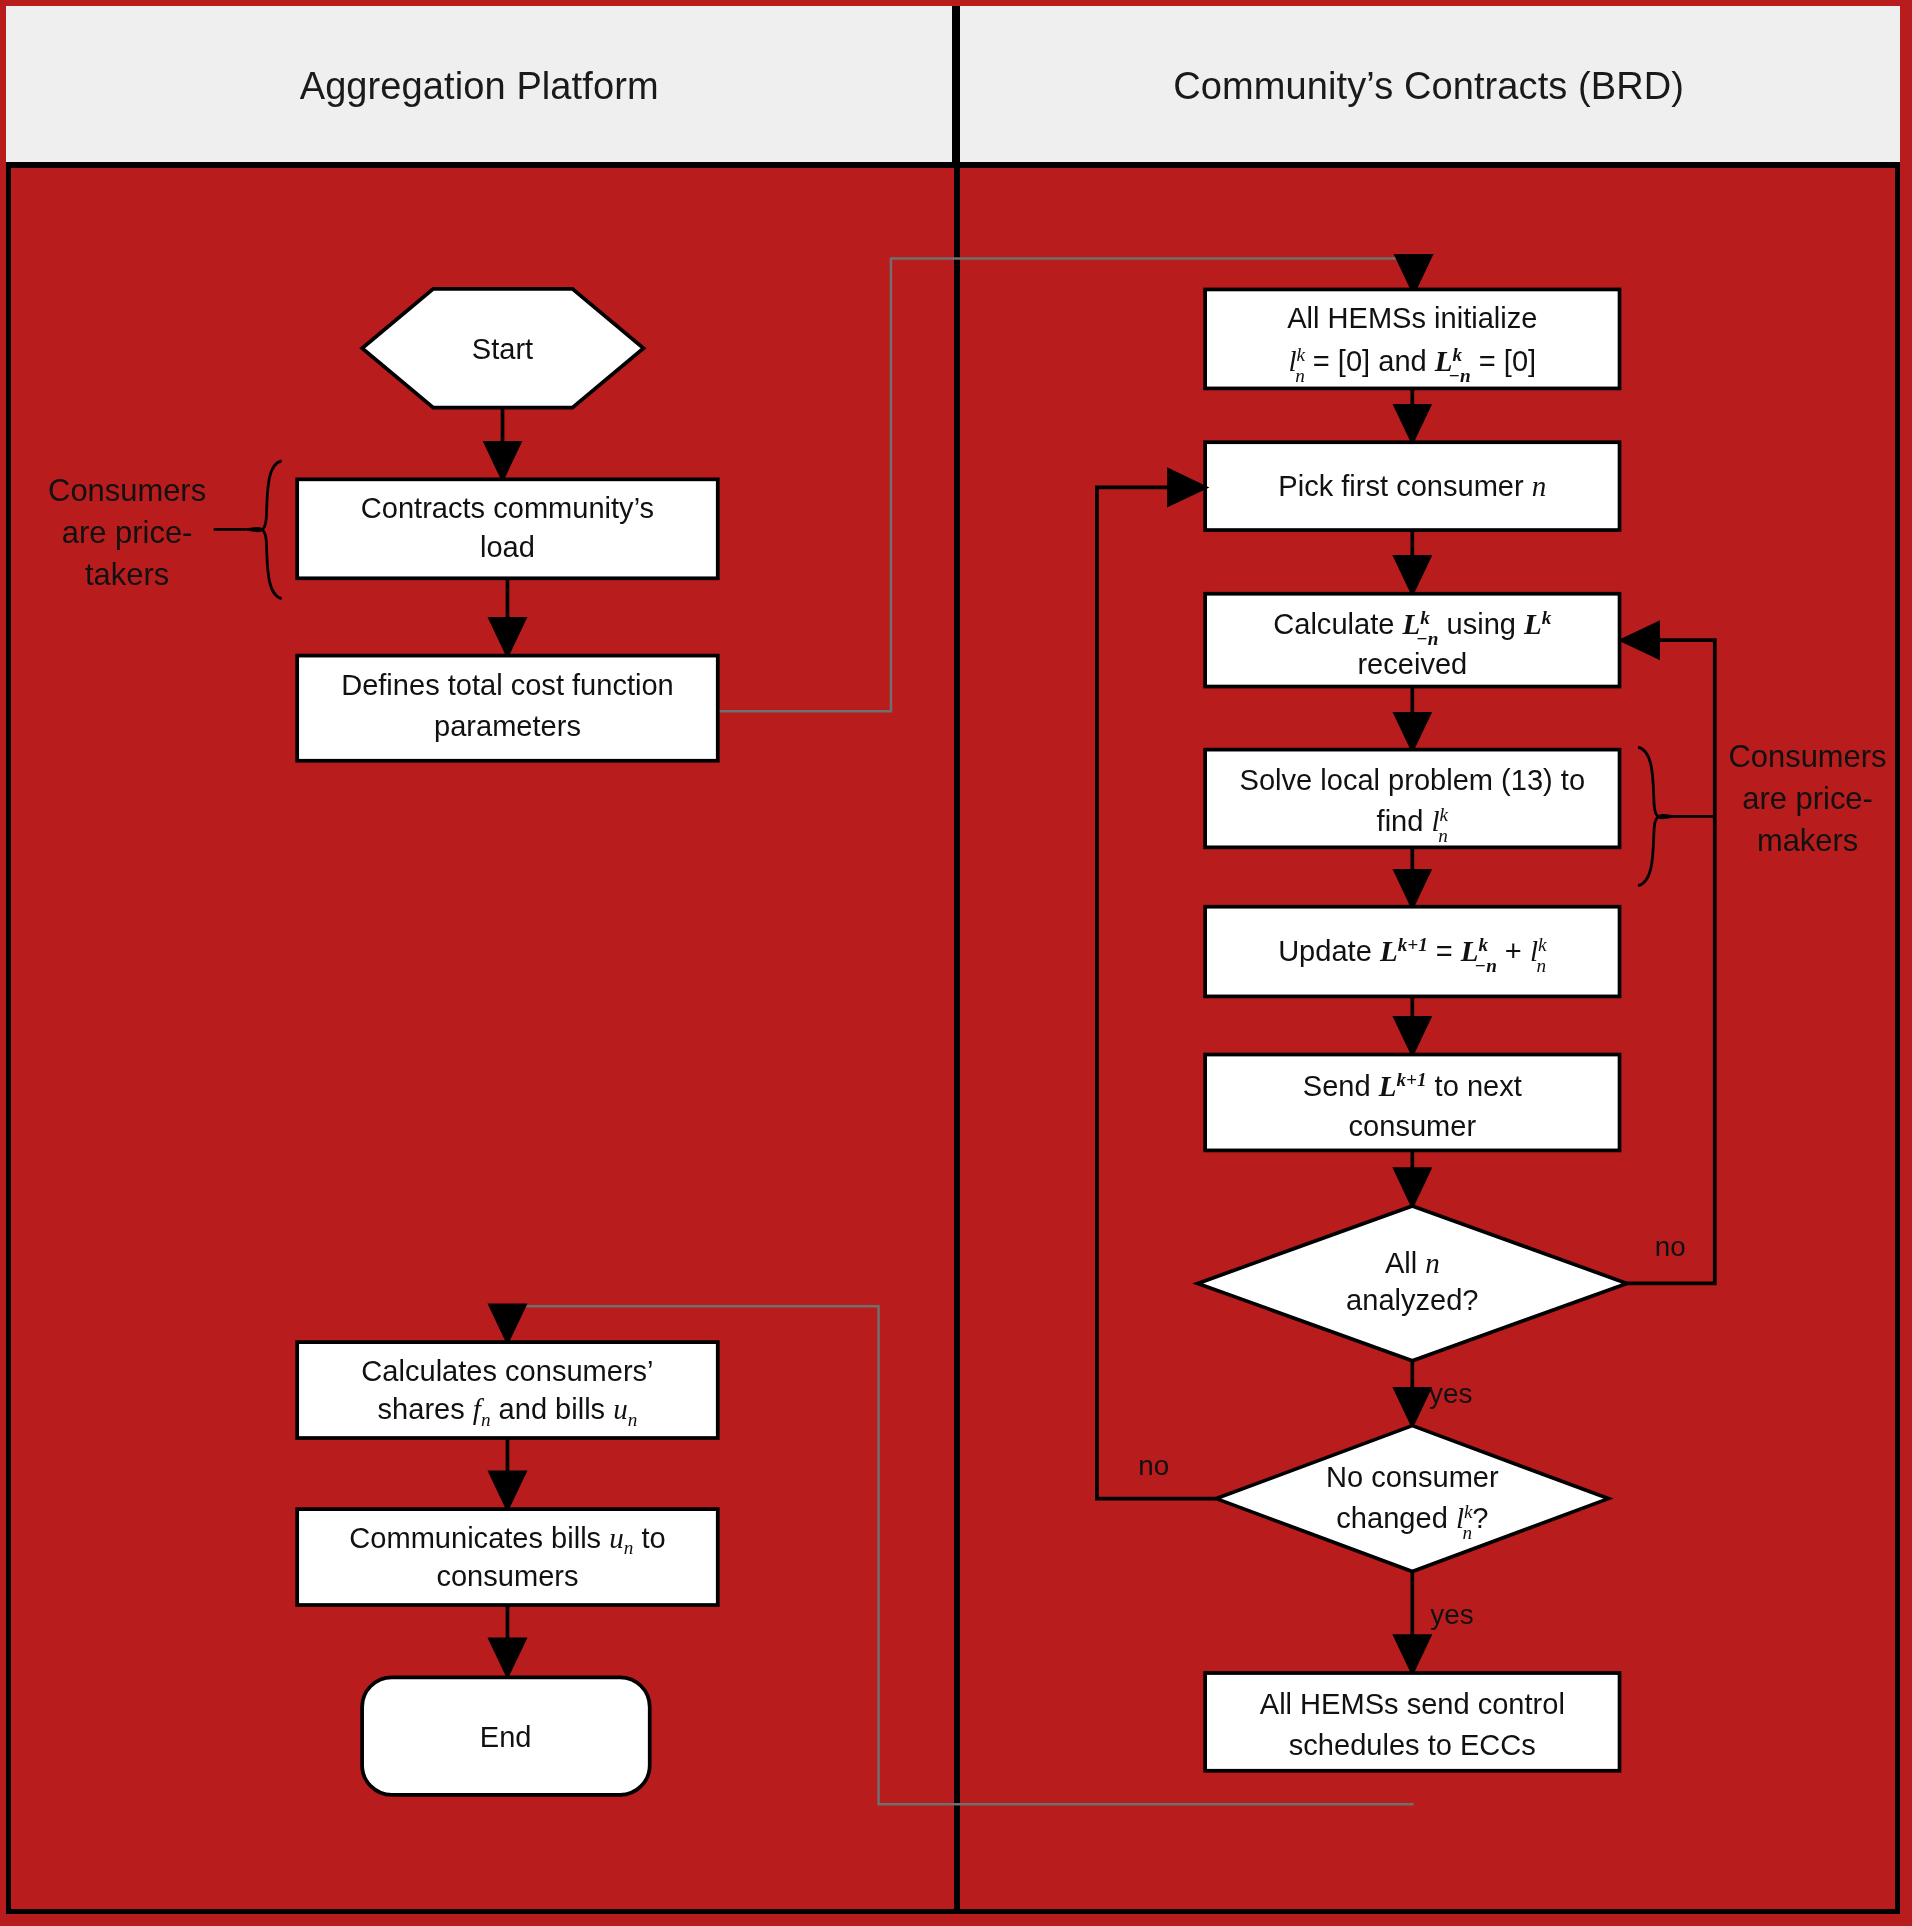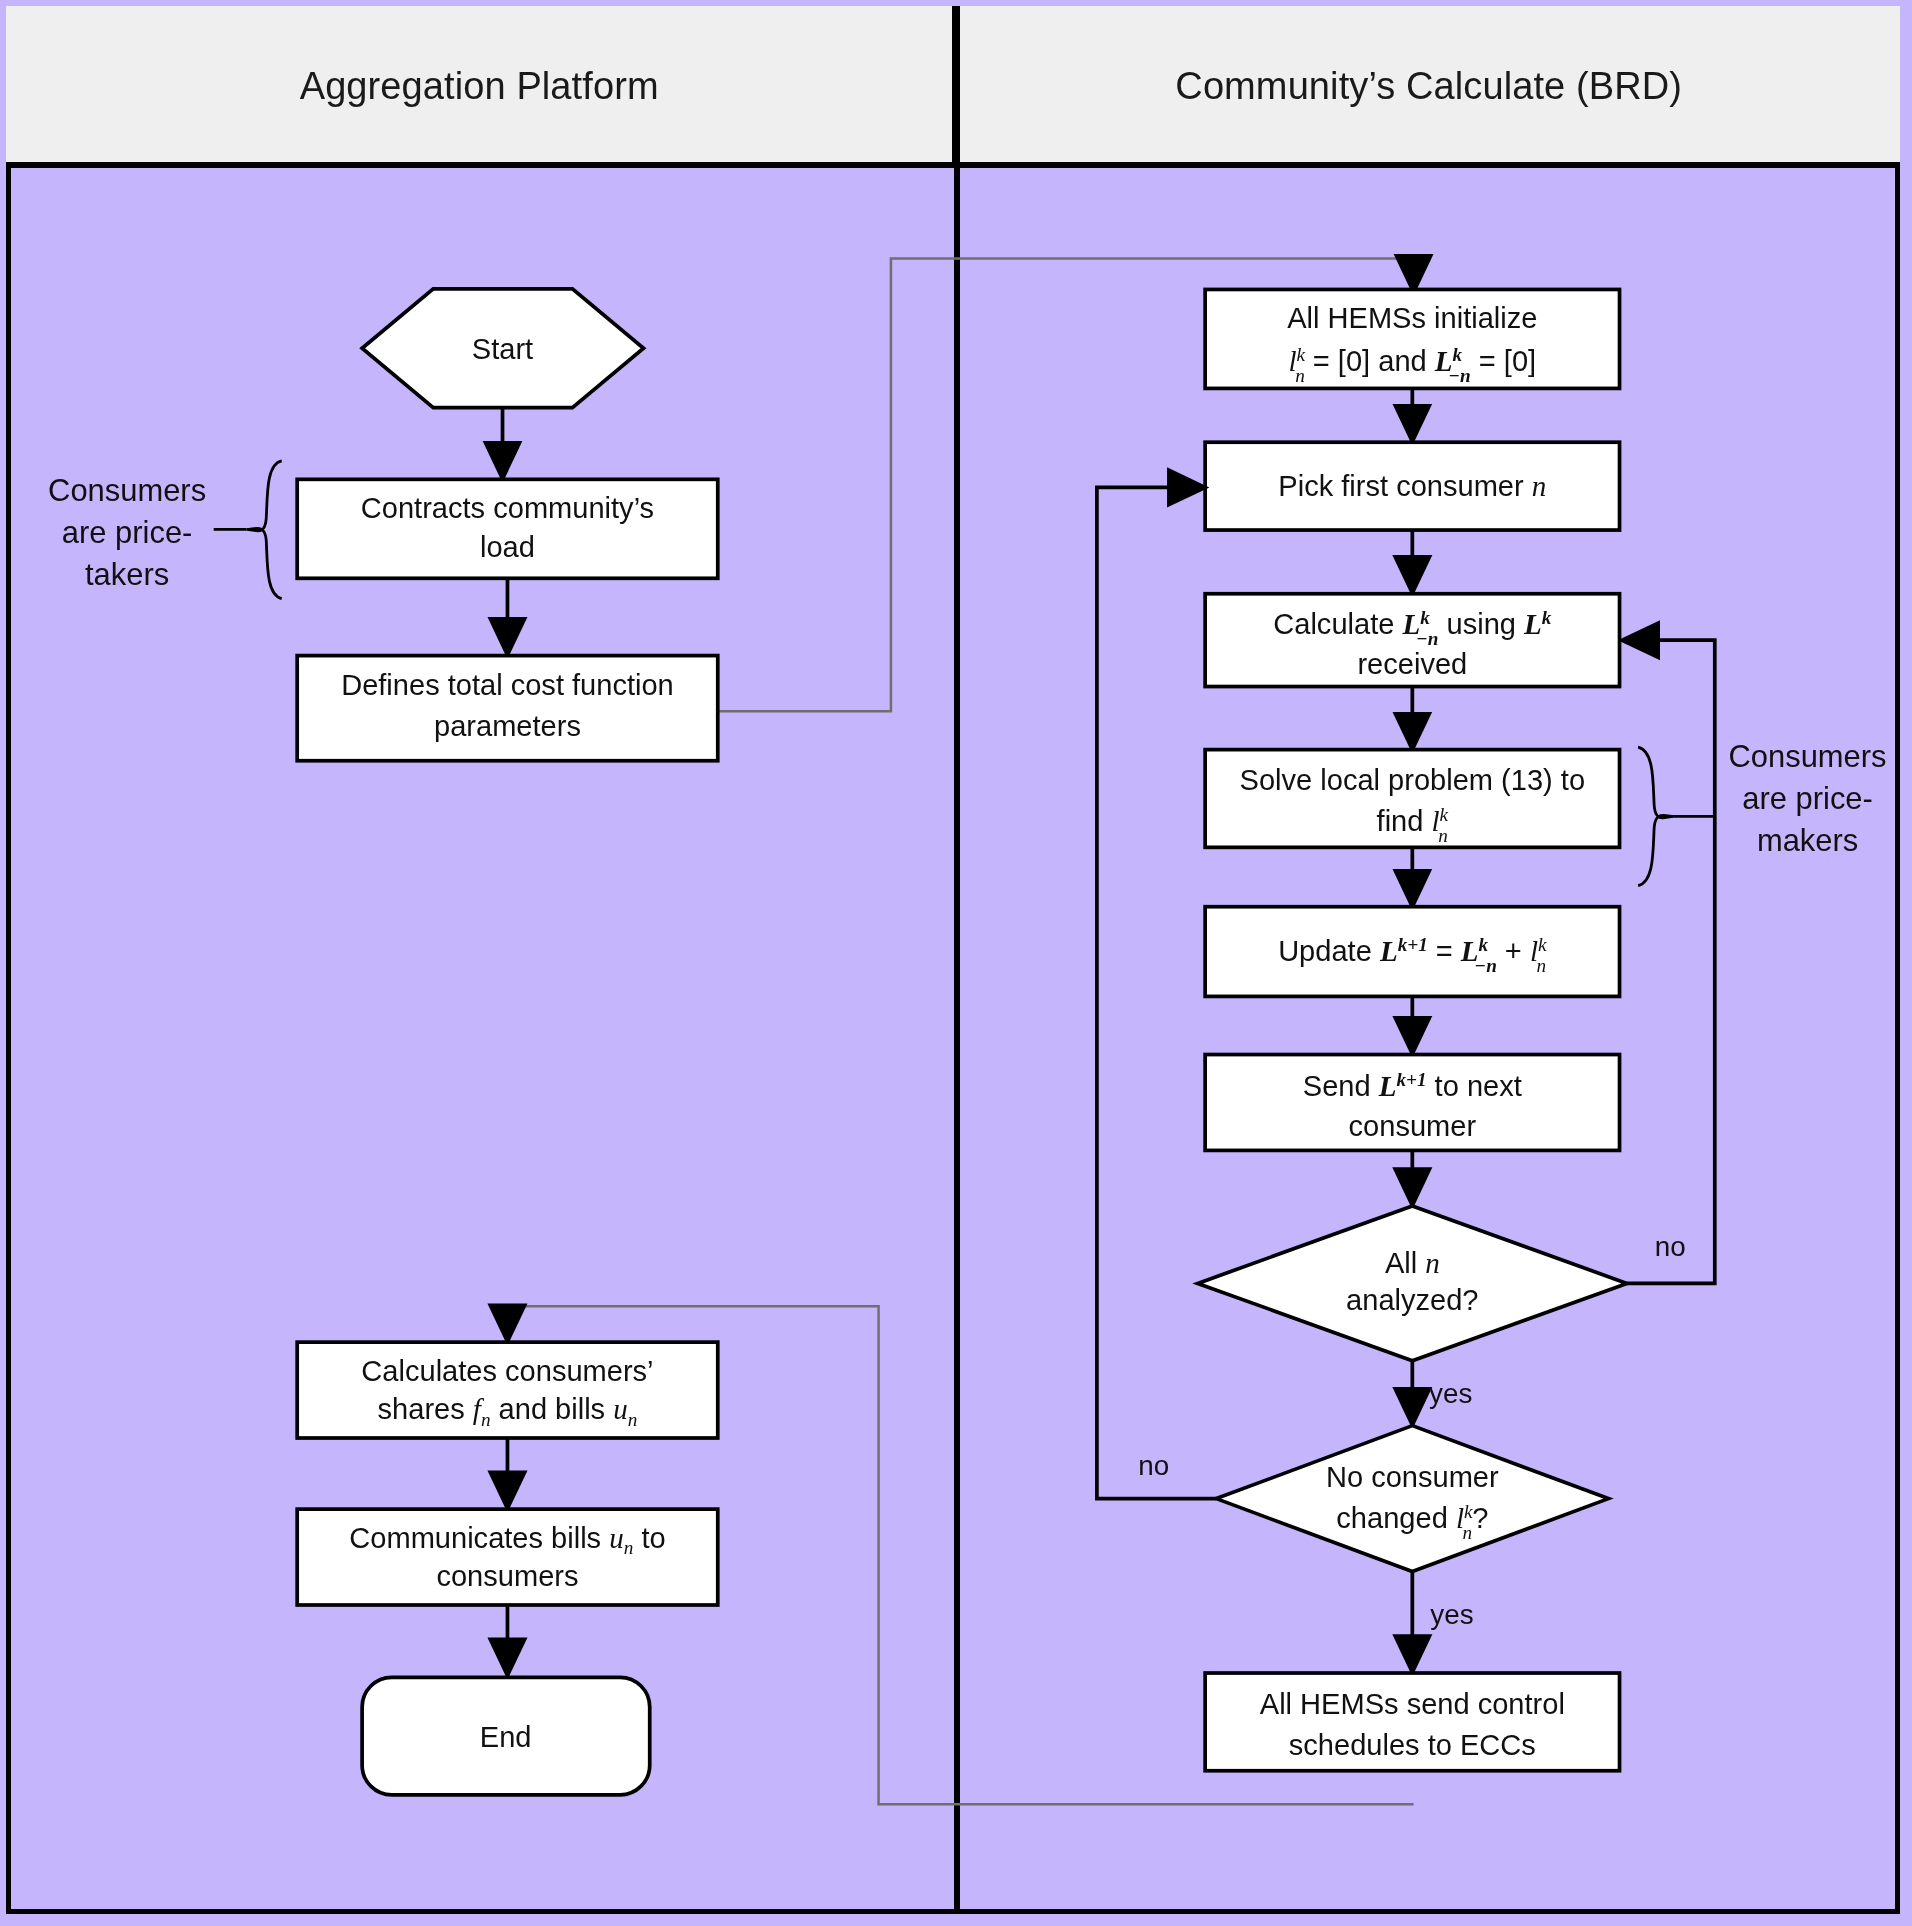--- a/index.html
+++ b/index.html
@@ -1,17 +1,17 @@
 <!DOCTYPE html>
 <html style="font-size:10px"><head>
 <meta charset="utf-8">
 <style>
   html,body{margin:0;padding:0;background:#fff;}
   body{font-family:"Liberation Sans",sans-serif;}
-  #root{position:relative;width:1913px;height:1926px;background:#c4b5fd;}
+  #root{position:relative;width:1913px;height:1926px;background:#b91c1c;}
   .outer{position:absolute;left:6.2px;top:6.2px;width:1894px;height:1908px;
          border:5.6px solid #000;box-sizing:border-box;}
   .hdr{position:absolute;top:6.2px;left:6.2px;width:1894px;height:161px;box-sizing:border-box;
        display:flex;}
   .hdr-cell{background:#efefef;display:flex;align-items:center;justify-content:center;
             box-sizing:border-box;}
   .hdr-left{width:951px;height:161px;border-right:5.6px solid #000;}
   .hdr-right{width:943px;height:161px;}
   .hdr-cell span{font-size:38px;color:#1a1a1a;letter-spacing:0.1px;}
   .hdrline{position:absolute;left:6.2px;top:162px;width:1894px;height:5.6px;background:#000;}
@@ -36,21 +36,21 @@
 
 <div id="root">
 
   <div class="outer"></div>
 
   <div class="hdr">
     <div class="hdr-cell hdr-left">
       <span>Aggregation Platform</span>
     </div>
     <div class="hdr-cell hdr-right">
-      <span>Community’s Calculate (BRD)</span>
+      <span>Community’s Contracts (BRD)</span>
     </div>
   </div>
   <div class="hdrline"></div>
   <div class="vdiv"></div>
 
   <svg class="flow" viewBox="0 0 3092 3114">
     <defs>
       <marker id="ar" markerWidth="9" markerHeight="9" refX="7.4" refY="4.5" orient="auto" markerUnits="strokeWidth">
         <path d="M0,0.4 L8.6,4.5 L0,8.6 z" fill="#000"></path>
       </marker>

